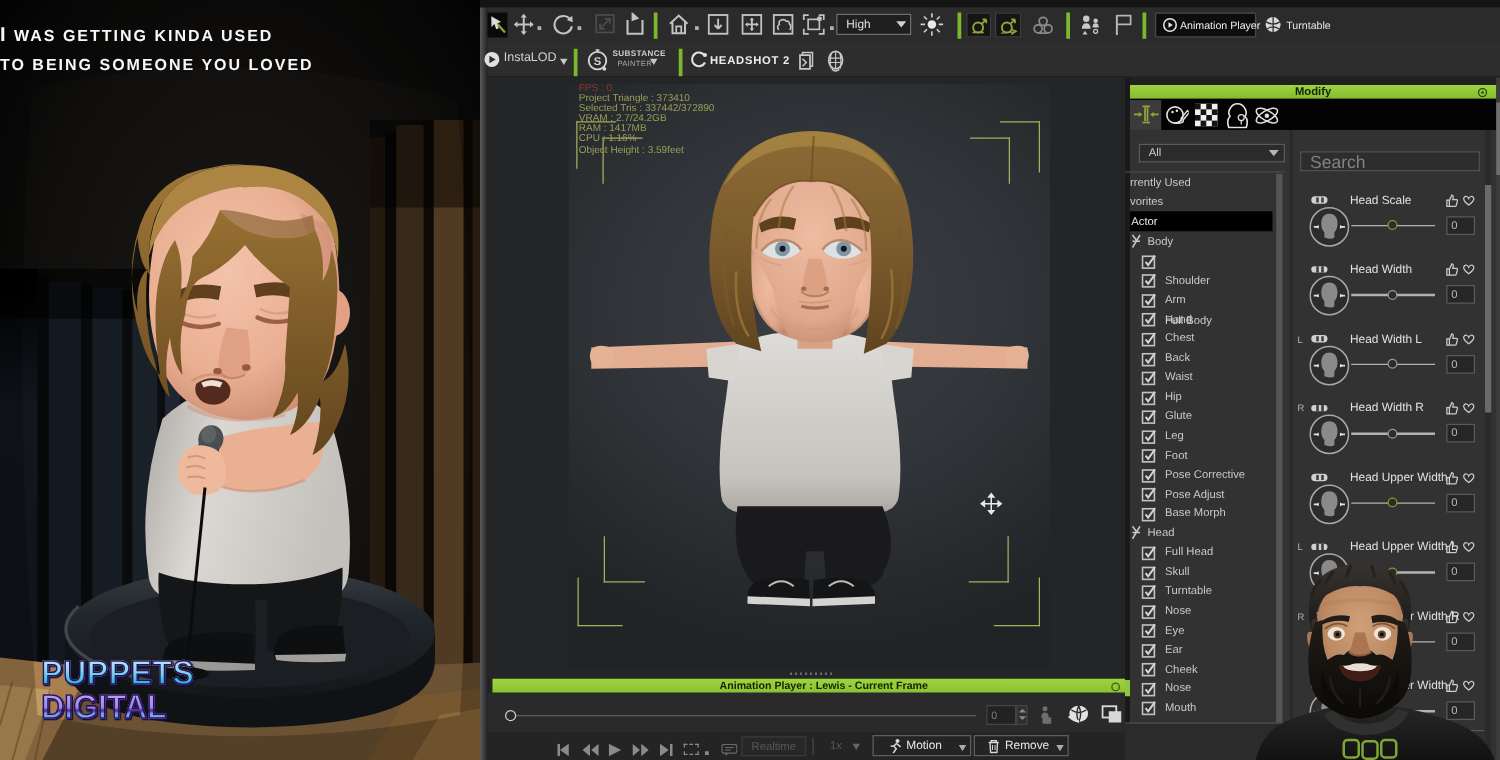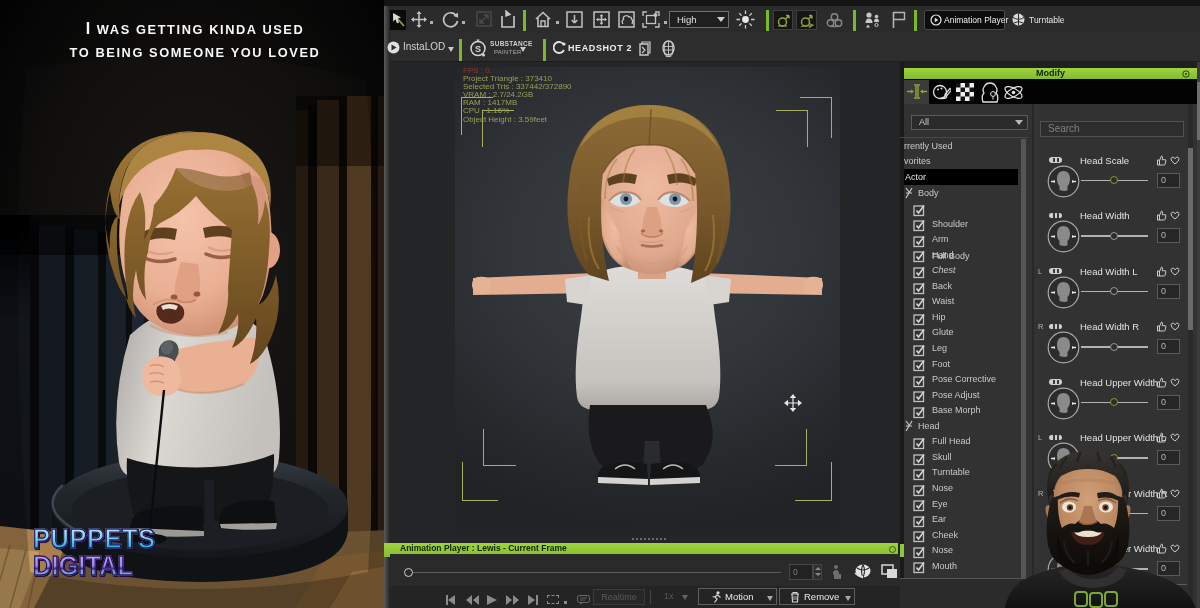--- a/index.html
+++ b/index.html
@@ -137,21 +137,21 @@
       <path d="M153,305 Q166,296 182,302" stroke="#c8876b" stroke-width="2" fill="none" opacity="0.6"></path>
 
       <path d="M150,325 Q180,342 228,332" stroke="#cf9076" stroke-width="3" fill="none" opacity="0.5"></path>
 
       <path d="M196,132 Q150,132 131,160 Q116,184 120,220 Q112,212 110,190 Q100,230 112,268 Q118,290 128,300 Q122,258 126,230 Q130,205 140,192 Q148,210 144,240 Q152,228 154,205 Q168,190 176,168 Q190,186 218,190 Q242,192 252,184 Q260,200 258,225 Q264,215 265,200 Q272,215 269,250 Q267,285 258,305 Q270,300 276,275 Q284,310 270,340 Q262,358 250,364 Q258,340 256,318 Q246,342 232,348 Q240,330 238,314 Q230,330 218,334 Q230,310 228,288 L232,230 Q208,212 196,196 Q180,214 162,222 Q150,228 148,252 Q142,270 146,300 Q138,290 136,270 Q130,295 136,318 Q128,310 124,290 Q114,258 118,215 Q108,225 110,250 Q100,215 112,180 Q126,140 170,134 Q184,130 196,132 Z" fill="url(#hairg)"></path>
       <path d="M196,132 Q150,132 131,160 Q120,180 119,205 Q130,170 160,158 Q186,148 196,150 Q230,146 252,168 Q268,182 270,208 Q274,175 258,156 Q236,132 196,132 Z" fill="#ad8542"></path>
       <path d="M176,168 Q190,186 218,190 Q242,192 252,184 L250,172 Q230,180 210,174 Q190,168 176,168 Z" fill="#7c5926" opacity="0.6"></path>
 
       <path d="M0,0 H390 V608 H0 Z M26,70 Q8,300 30,572 Q200,606 368,572 Q384,300 366,80 Q200,34 26,70 Z" fill="#000" opacity="0.22" fill-rule="evenodd"></path>
     </svg>
-    <div class="abs" style="left:0;top:18px;width:390px;text-align:center;color:#f8f8f8;font-weight:bold;font-size:12.8px;letter-spacing:1.6px;line-height:22.5px;">
+    <div class="abs" style="left:0;top:18px;width:390px;text-align:left;color:#f8f8f8;font-weight:bold;font-size:12.8px;letter-spacing:1.6px;line-height:22.5px;">
       <span style="font-size:16px;">I</span> WAS GETTING KINDA USED<br>TO BEING SOMEONE YOU LOVED
     </div>
     <div class="abs" id="logo" style="left:33px;top:526px;font-weight:bold;letter-spacing:0px;line-height:26.5px;">
       <div style="font-size:25.5px;letter-spacing:0.5px;transform:scaleY(1.05);background:linear-gradient(180deg,#c2ecfa 0%,#85d8f4 40%,#2cb2e2 75%,#5ecdf0 100%);-webkit-background-clip:text;background-clip:text;color:transparent;-webkit-text-stroke:1.2px #2a1252;filter:drop-shadow(1.5px 1.5px 0px #1d0b3d);">PUPPETS</div>
       <div style="font-size:25.5px;transform:scaleY(1.05);background:linear-gradient(180deg,#bcaaf8 0%,#9c8cee 48%,#4b2f8e 57%,#6f9bf0 65%,#90b7f4 100%);-webkit-background-clip:text;background-clip:text;color:transparent;-webkit-text-stroke:1.2px #2a1252;filter:drop-shadow(1.5px 1.5px 0px #1d0b3d);">DIGITAL</div>
     </div>
   </div>
 
   <div class="abs" id="app" style="left:384px;top:0;width:816px;height:608px;background:#242424;">
 
@@ -385,21 +385,21 @@
       <div class="abs" style="left:7px;top:395px;width:36px;height:39px;border-left:1.5px solid #a8ae5c;border-bottom:1.5px solid #a8ae5c;"></div>
       <div class="abs" style="left:28px;top:362px;width:33px;height:37px;border-left:1.5px solid #a8ae5c;border-bottom:1.5px solid #a8ae5c;"></div>
       <div class="abs" style="left:340px;top:395px;width:37px;height:39px;border-right:1.5px solid #a8ae5c;border-bottom:1.5px solid #a8ae5c;"></div>
       <div class="abs" style="left:320px;top:362px;width:32px;height:37px;border-right:1.5px solid #a8ae5c;border-bottom:1.5px solid #a8ae5c;"></div>
 
       <div class="abs" style="left:8px;top:0px;font-size:8px;line-height:8.1px;color:#9b9f58;white-space:nowrap;"><span style="color:#93382a;">FPS : 0.</span><br>Project Triangle : 373410<br>Selected Tris : 337442/372890<br>VRAM : 2.7/24.2GB<br>RAM : 1417MB<br>CPU : 1.16%<br>Object Height : 3.59feet</div>
     </div>
 
     <div class="abs" style="left:248px;top:538px;width:36px;height:2px;background:repeating-linear-gradient(90deg,#6a6a6a 0 2px,transparent 2px 4px);"></div>
 
-    <div class="abs" style="left:0;top:543px;width:514px;height:14px;background:linear-gradient(180deg,#9ed43f,#86bd2f);color:#122400;font-size:8.5px;font-weight:bold;line-height:11.5px;text-indent:16px;">Animation Player : Lewis - Current Frame</div>
+    <div class="abs" style="left:10px;top:543px;width:514px;height:14px;background:linear-gradient(180deg,#9ed43f,#86bd2f);color:#122400;font-size:8.5px;font-weight:bold;text-align:center;line-height:11.5px;text-indent:16px;">Animation Player : Lewis - Current Frame</div>
     <div class="abs" style="left:505px;top:545.5px;width:7px;height:7px;border:1px solid #3f5a10;border-radius:50%;"></div>
 
     <div class="abs" style="left:6px;top:554px;width:514px;height:32px;background:#2a2a2a;"></div>
     <div class="abs" style="left:28px;top:571.5px;width:369px;height:1.5px;background:#5c5c5c;"></div>
     <div class="abs" style="left:19.5px;top:567.5px;width:9px;height:9px;border-radius:50%;border:1.5px solid #cfcfcf;background:#2a2a2a;"></div>
     <div class="abs" style="left:405px;top:564px;width:24px;height:16px;background:#222;border:1px solid #454545;color:#7c7c7c;font-size:8.5px;line-height:14px;padding-left:3px;">0</div>
     <div class="abs" style="left:429px;top:564px;width:9px;height:16px;background:#2e2e2e;border:1px solid #454545;"></div>
     <div class="abs" style="left:430.5px;top:567px;width:0;height:0;border-left:3px solid transparent;border-right:3px solid transparent;border-bottom:3.5px solid #8a8a8a;"></div>
     <div class="abs" style="left:430.5px;top:573px;width:0;height:0;border-left:3px solid transparent;border-right:3px solid transparent;border-top:3.5px solid #8a8a8a;"></div>
     <svg class="abs" style="left:446px;top:564px;" width="12" height="16" viewBox="0 0 12 16">
@@ -539,21 +539,21 @@
       <div class="abs lit" style="left:32px;top:170.1px;">Arm</div>
       <div class="abs cbx" style="left:13px;top:187.4px;"><svg width="13" height="13" viewBox="0 0 13 13">
           <rect x="1" y="2" width="9.5" height="9.5" fill="none" stroke="#c2c2c2" stroke-width="1.3"></rect>
           <path d="M3.5,6.5 L5.5,9 L11,1.5" stroke="#d5d5d5" stroke-width="1.6" fill="none"></path>
         </svg></div>
       <div class="abs lit" style="left:32px;top:185.7px;">Hand</div>
       <div class="abs cbx" style="left:13px;top:202.9px;"><svg width="13" height="13" viewBox="0 0 13 13">
           <rect x="1" y="2" width="9.5" height="9.5" fill="none" stroke="#c2c2c2" stroke-width="1.3"></rect>
           <path d="M3.5,6.5 L5.5,9 L11,1.5" stroke="#d5d5d5" stroke-width="1.6" fill="none"></path>
         </svg></div>
-      <div class="abs lit" style="left:32px;top:201.2px;font-style:italic;">Chest</div>
+      <div class="abs lit" style="left:32px;top:201.2px;">Chest</div>
       <div class="abs cbx" style="left:13px;top:218.5px;"><svg width="13" height="13" viewBox="0 0 13 13">
           <rect x="1" y="2" width="9.5" height="9.5" fill="none" stroke="#c2c2c2" stroke-width="1.3"></rect>
           <path d="M3.5,6.5 L5.5,9 L11,1.5" stroke="#d5d5d5" stroke-width="1.6" fill="none"></path>
         </svg></div>
       <div class="abs lit" style="left:32px;top:216.8px;">Back</div>
       <div class="abs cbx" style="left:13px;top:234.0px;"><svg width="13" height="13" viewBox="0 0 13 13">
           <rect x="1" y="2" width="9.5" height="9.5" fill="none" stroke="#c2c2c2" stroke-width="1.3"></rect>
           <path d="M3.5,6.5 L5.5,9 L11,1.5" stroke="#d5d5d5" stroke-width="1.6" fill="none"></path>
         </svg></div>
       <div class="abs lit" style="left:32px;top:232.3px;">Waist</div>
@@ -636,21 +636,21 @@
           <path d="M3.5,6.5 L5.5,9 L11,1.5" stroke="#d5d5d5" stroke-width="1.6" fill="none"></path>
         </svg></div>
       <div class="abs lit" style="left:32px;top:481.1px;">Nose</div>
       <div class="abs cbx" style="left:13px;top:498.4px;"><svg width="13" height="13" viewBox="0 0 13 13">
           <rect x="1" y="2" width="9.5" height="9.5" fill="none" stroke="#c2c2c2" stroke-width="1.3"></rect>
           <path d="M3.5,6.5 L5.5,9 L11,1.5" stroke="#d5d5d5" stroke-width="1.6" fill="none"></path>
         </svg></div>
       <div class="abs lit" style="left:32px;top:496.7px;">Mouth</div>
 
     <div class="abs" style="left:132px;top:42px;width:2px;height:504px;background:#282828;"></div>
-    <div class="abs" style="left:140px;top:59px;width:144px;height:15.5px;background:#2d2d2d;border:1px solid #505050;color:#828282;font-size:10px;line-height:14px;padding-left:7px;">Search</div>
+    <div class="abs" style="left:140px;top:59px;width:144px;height:15.5px;background:#2d2d2d;border:1px solid #505050;color:#828282;font-size:14px;line-height:14px;padding-left:7px;">Search</div>
     <div class="abs" style="left:149px;top:95.0px;width:13px;height:5.5px;border-radius:3px;background:#d0d0d0;"></div>
       <div class="abs" style="left:153px;top:95.5px;width:1.5px;height:4.5px;background:#3a3a3a;"></div>
       <div class="abs" style="left:157px;top:95.5px;width:1.5px;height:4.5px;background:#3a3a3a;"></div>
       <div class="abs" style="left:180px;top:92.5px;font-size:9.5px;color:#e2e2e2;">Head Scale</div>
       <svg class="abs" style="left:256px;top:92.5px;" width="11" height="11" viewBox="0 0 11 11">
         <path d="M1.5,5 h2 v5 h-2 z M3.5,5.5 L5.5,1 q1.5,0.3 1,2.5 l-0.3,1.2 h3 q1,0.2 0.7,1.3 l-1,3.6 q-0.2,0.5 -1,0.4 h-4.4" fill="none" stroke="#cdcdcd" stroke-width="1"></path>
       </svg>
       <svg class="abs" style="left:270px;top:93.5px;" width="10" height="9" viewBox="0 0 10 9">
         <path d="M5,8 Q0.5,5 1,2.6 Q1.6,0.8 3.3,1.2 Q4.5,1.6 5,2.8 Q5.5,1.6 6.7,1.2 Q8.4,0.8 9,2.6 Q9.5,5 5,8 Z" fill="none" stroke="#cdcdcd" stroke-width="1"></path>
       </svg>

